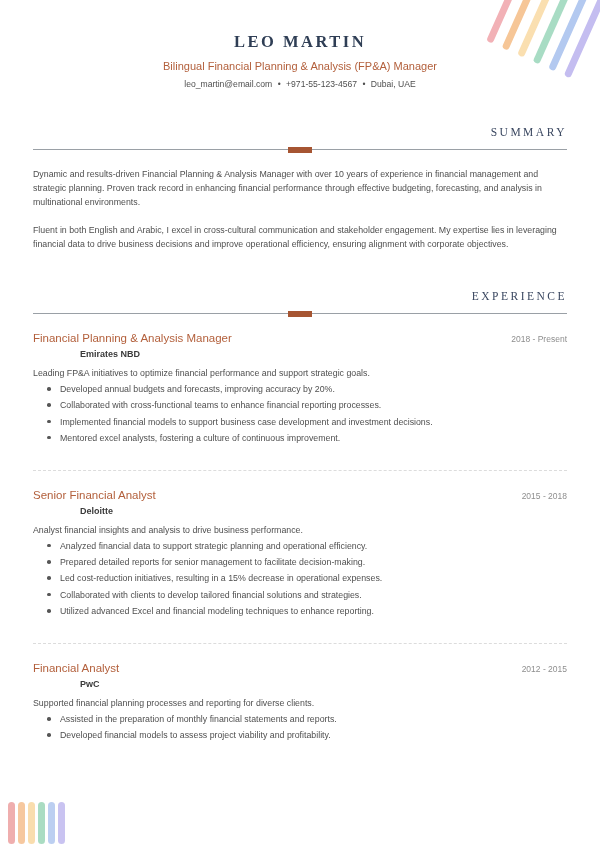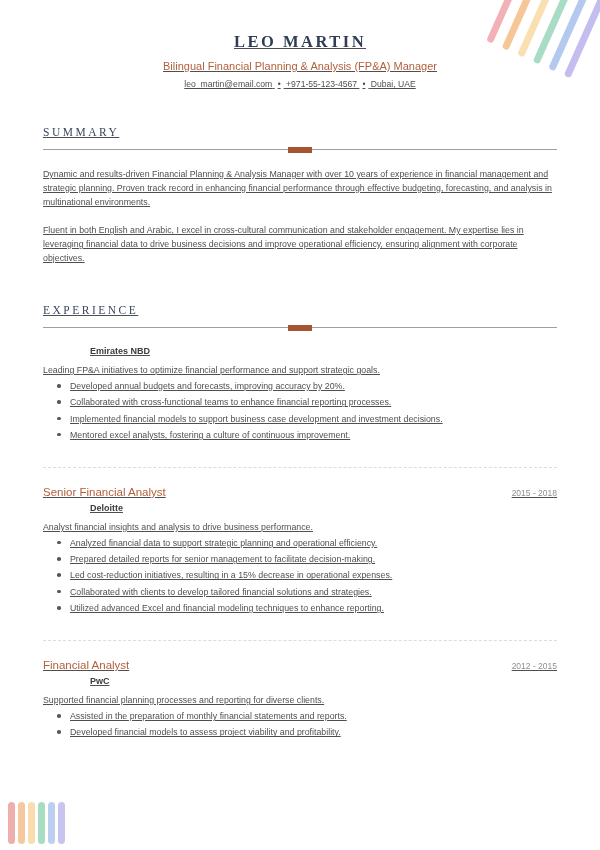--- a/index.html
+++ b/index.html
@@ -6,21 +6,21 @@
   html,body { background:#ffffff; }
   .page {
     position:relative;
     width:600px; height:850px;
     margin:0 auto;
     background:#ffffff;
     overflow:hidden;
     font-family:"Liberation Sans", sans-serif;
     color:#4f4f4f;
   }
-  .content { padding:0 43px;text-decoration:underline; }
+  .content { padding:0 33px; }
 
   
   .deco-tr {
     position:absolute; top:-45px; right:-25px;
     display:flex; gap:10px;
     transform:rotate(24deg); transform-origin:top right;
   }
   .deco-tr .stripe { width:7px; height:135px; border-radius:4px; }
   .deco-bl {
     position:absolute; left:8px; bottom:6px;
@@ -36,21 +36,21 @@
     letter-spacing:2.5px; color:#2f3e55;
   }
   .subtitle { margin-top:8px; font-size:11px; color:#b3603c; }
   .contact { margin-top:7px; font-size:8.6px; color:#4f4f4f; }
   .contact .sep { margin:0 3px; color:#4f4f4f; }
 
   
   .section { margin-top:37px; }
   .section.experience { margin-top:39px; }
   .section-heading {
-    text-align:left;
+    text-align:right;
     font-family:"Liberation Serif", serif;
     font-size:11.5px; font-weight:normal;
     letter-spacing:2.5px; color:#3a4760;
   }
   .rule { position:relative; margin-top:11px; border-top:1px solid #9aa0a6; height:0; }
   .rule .accent {
     position:absolute; left:50%; top:-3.5px;
     transform:translateX(-50%);
     width:24px; height:6px; background:#a65532;
   }
@@ -127,20 +127,24 @@
       <p class="summary-p second">Fluent in both English and Arabic, I excel in cross-cultural communication and stakeholder engagement. My expertise lies in leveraging financial data to drive business decisions and improve operational efficiency, ensuring alignment with corporate objectives.</p>
     </div>
 
     <div class="section experience">
       <h2 class="section-heading">EXPERIENCE</h2>
       <div class="rule">
         <div class="accent"></div>
       </div>
 
       <div class="job first">
+        <div class="job-title-row">
+          <h3 class="job-title">Financial Planning &amp; Analysis Manager</h3>
+          <span class="job-date">2018 - Present</span>
+        </div>
         <div class="company">Emirates NBD</div>
         <div class="lead">Leading FP&amp;A initiatives to optimize financial performance and support strategic goals.</div>
         <ul class="bullets">
             <li>Developed annual budgets and forecasts, improving accuracy by 20%.</li>
             <li>Collaborated with cross-functional teams to enhance financial reporting processes.</li>
             <li>Implemented financial models to support business case development and investment decisions.</li>
             <li>Mentored excel analysts, fostering a culture of continuous improvement.</li>
           </ul>
       </div>
 

